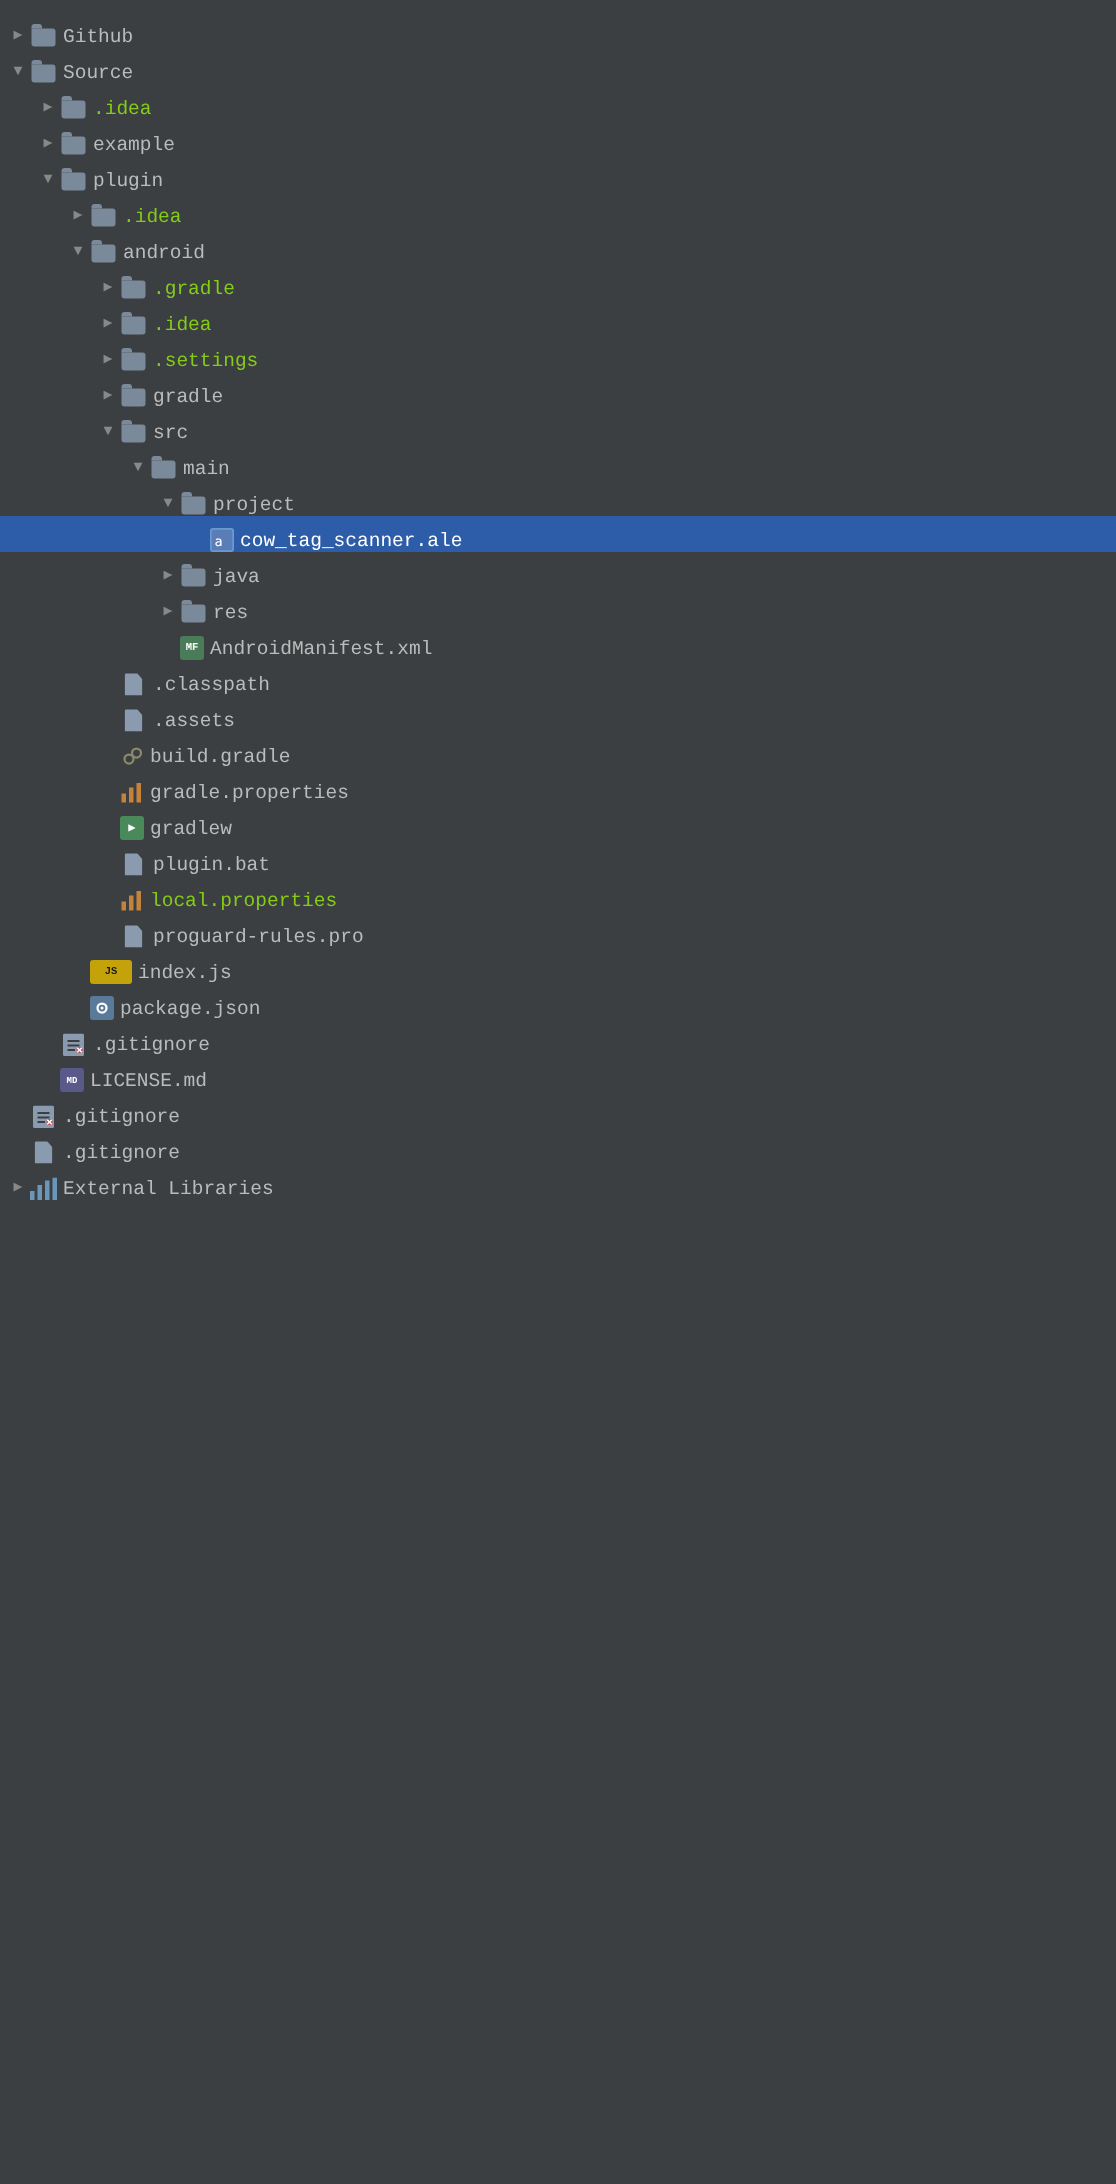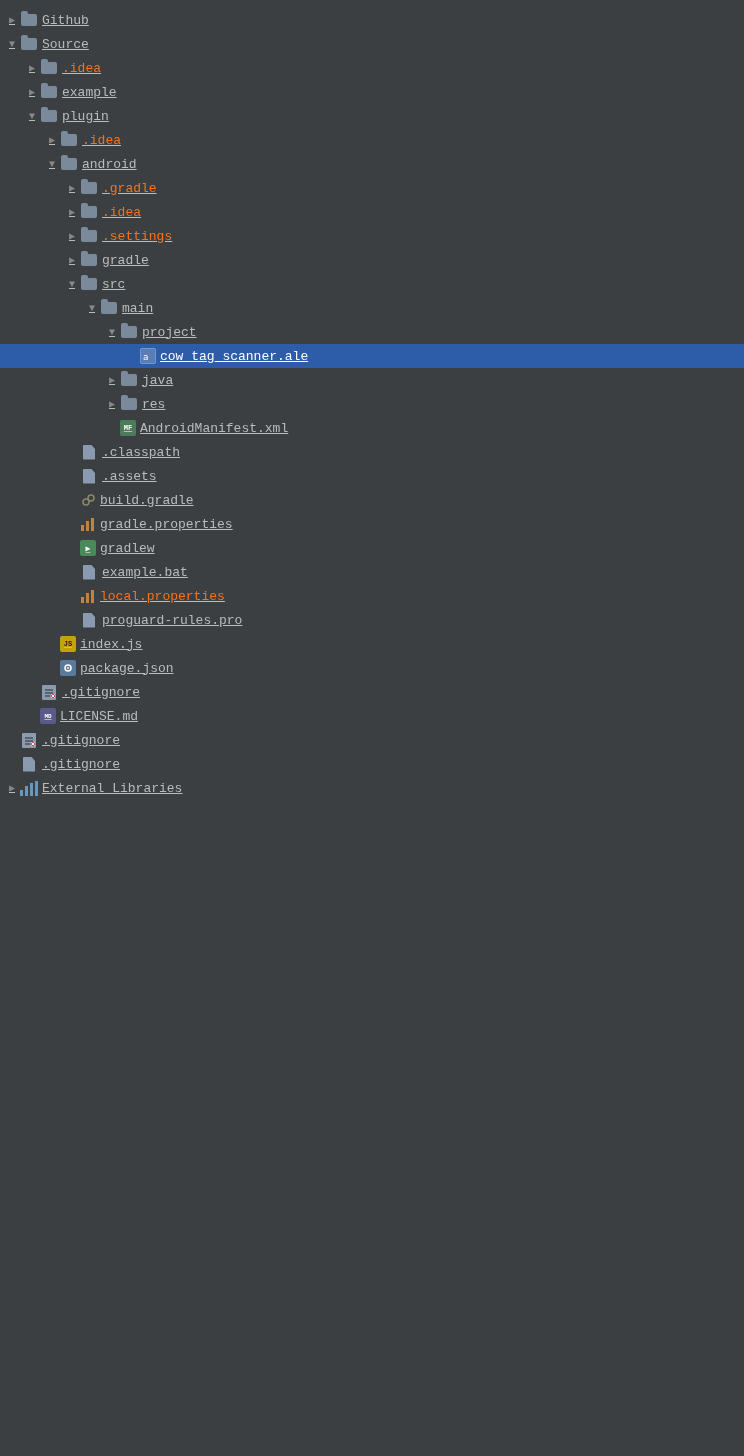--- a/index.html
+++ b/index.html
@@ -18,26 +18,25 @@
       overflow-x: hidden;
     }
 
     .tree-container {
       padding: 8px 0;
       user-select: none;
     }
 
     .tree-item {
       display: flex;
-      align-items: center;
+      align-items: flex-end;
       height: 24px;
       padding-right: 0;
       cursor: pointer;
       white-space: nowrap;
-      text-decoration: underline;
     }
 
     .tree-item.selected {
       background-color: #2d5da8;
       color: #ffffff;
     }
 
     .tree-item.selected .item-label {
       color: #ffffff;
     }
@@ -129,41 +128,41 @@
       background-color: #3c3f41;
       clip-path: polygon(0 0, 100% 100%, 100% 0);
     }
 
     .item-label {
       font-size: 13px;
       color: #bbbbbb;
     }
 
     .item-label.yellow {
-      color: #f97316;
+      color: #84cc16;
     }
 
     
     .icon-xml {
       width: 16px;
       height: 16px;
       background-color: #4a7c59;
       border-radius: 2px;
       display: inline-flex;
       align-items: center;
       justify-content: center;
       font-size: 7px;
       color: white;
       font-weight: bold;
       margin-right: 4px;
       flex-shrink: 0;
     }
 
     .icon-js {
-      width: 16px;
+      width: 28px;
       height: 16px;
       background-color: #c4a30a;
       border-radius: 2px;
       display: inline-flex;
       align-items: center;
       justify-content: center;
       font-size: 7px;
       color: #1a1a1a;
       font-weight: bold;
       margin-right: 4px;
@@ -458,21 +457,21 @@
       <span class="arrow-empty"></span>
       <div class="gradlew-icon"></div>
       <span class="item-label">gradlew</span>
     </div>
     <div class="tree-item">
       <span class="indent" style="width: 64px;"></span>
       <span class="arrow-empty"></span>
       <div class="file-icon">
         <div class="file-shape"></div>
       </div>
-      <span class="item-label">example.bat</span>
+      <span class="item-label">plugin.bat</span>
     </div>
     <div class="tree-item">
       <span class="indent" style="width: 64px;"></span>
       <span class="arrow-empty"></span>
       <div class="icon-properties">
         <svg width="16" height="16" viewBox="0 0 16 16">
           <rect x="1" y="9" width="3" height="6" fill="#c4833a"></rect>
           <rect x="6" y="5" width="3" height="10" fill="#c4833a"></rect>
           <rect x="11" y="2" width="3" height="13" fill="#c4833a"></rect>
         </svg>

